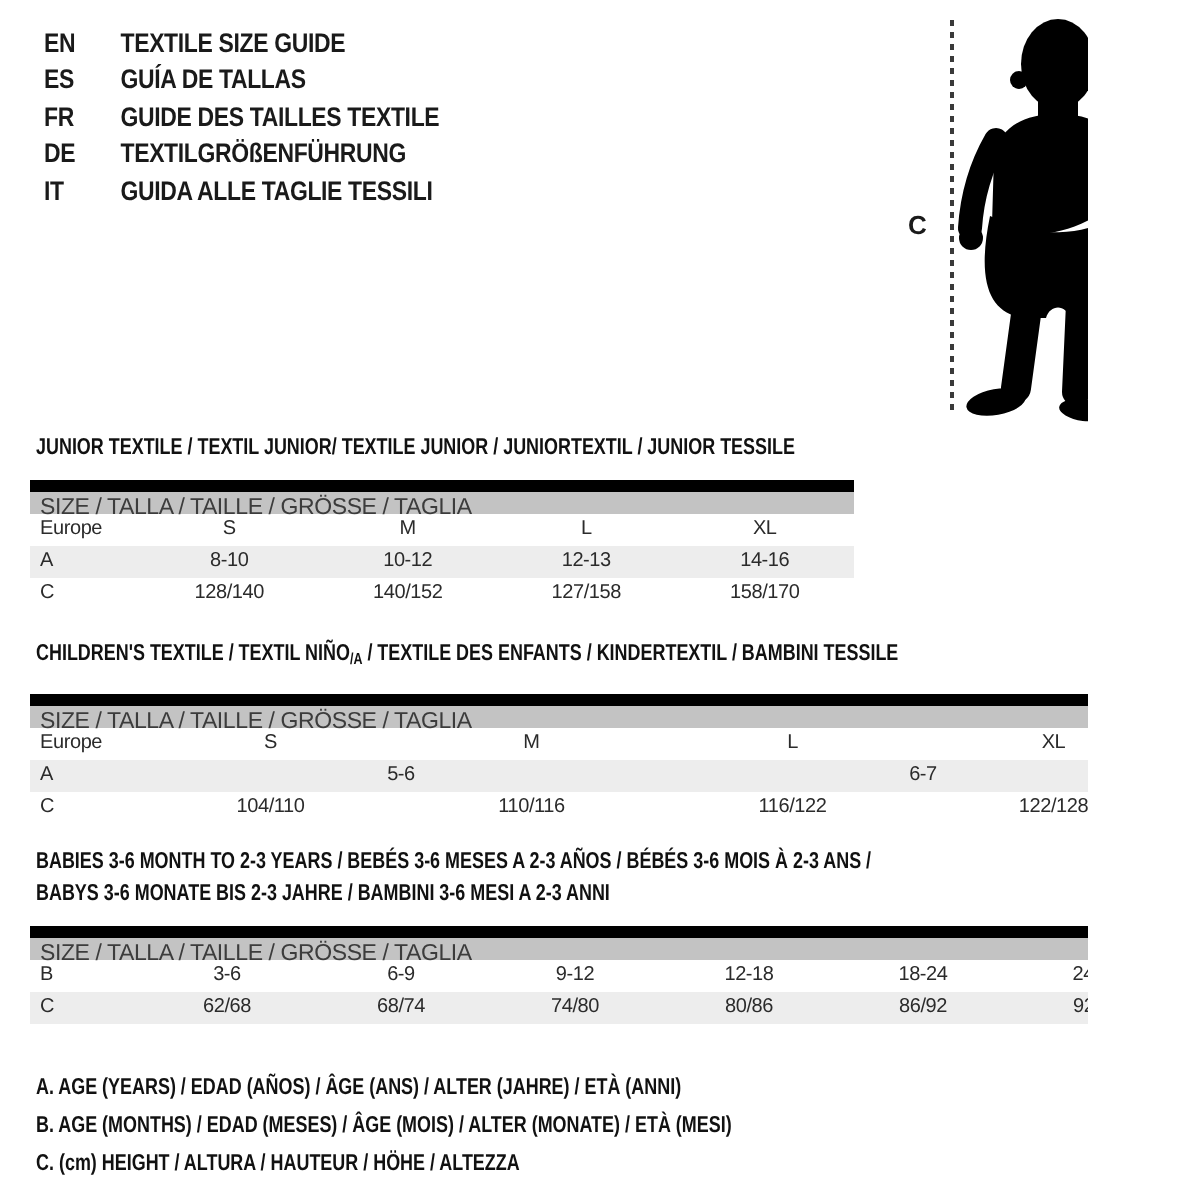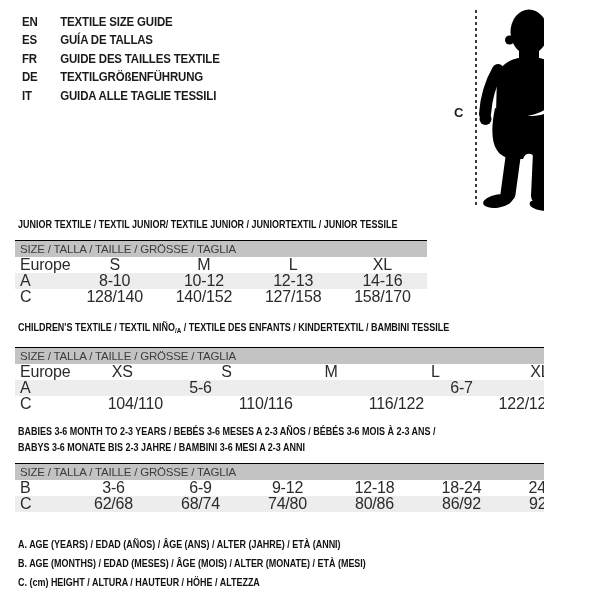--- a/index.html
+++ b/index.html
@@ -26,25 +26,25 @@
   .section-title, .legend-line {
     position:absolute; left:18px; font-weight:bold; font-size:11.5px; line-height:14px;
     white-space:nowrap; transform:scaleX(0.78); transform-origin:0 50%; letter-spacing:0;
     color:#111;
   }
   .sub-size { font-size:8px; vertical-align:-2px; }
 
   
   .size-table { position:absolute; left:15px; }
   .size-bar {
-    height:17px; line-height:17px; background:#c3c3c3; border-top:1px solid #000000;
+    height:17px; line-height:17px; background:#c3c3c3; border-top:6px solid #000000;
     box-sizing:border-box; color:#3c3c3c; font-size:11.5px; padding-left:5px;
     letter-spacing:-0.2px; white-space:nowrap;
   }
-  .trow { display:flex; height:16px; line-height:16px; font-size:16px; color:#2b2b2b; letter-spacing:-0.2px;justify-content:space-between; }
+  .trow { display:flex; height:16px; line-height:16px; font-size:10px; color:#2b2b2b; letter-spacing:-0.2px;justify-content:space-between; }
   .trow.stripe { background:#ededed; }
   .tlabel { flex:0 0 55px; width:55px; padding-left:5px; box-sizing:border-box; }
   .tcell  { flex:1; text-align:center; }
 </style>
 </head>
 <body>
 
 <div id="canvas">
 
   <div class="languages">
@@ -124,21 +124,20 @@
     </div>
   </div>
 
   <div class="section-title" style="top:320px">
     <span>CHILDREN'S TEXTILE / TEXTIL NIÑO</span><span class="sub-size">/A</span><span> / TEXTILE DES ENFANTS / KINDERTEXTIL / BAMBINI TESSILE</span>
   </div>
   <div class="size-table" style="top:347px; width:577px">
     <div class="size-bar">SIZE / TALLA / TAILLE / GRÖSSE / TAGLIA</div>
     <div class="trow">
       <span class="tlabel">Europe</span>
-      <span class="tcell">XS</span>
       <span class="tcell">S</span>
       <span class="tcell">M</span>
       <span class="tcell">L</span>
       <span class="tcell">XL</span>
     </div>
     <div class="trow stripe">
       <span class="tlabel">A</span>
       <span class="tcell">5-6</span>
       <span class="tcell">6-7</span>
     </div>

